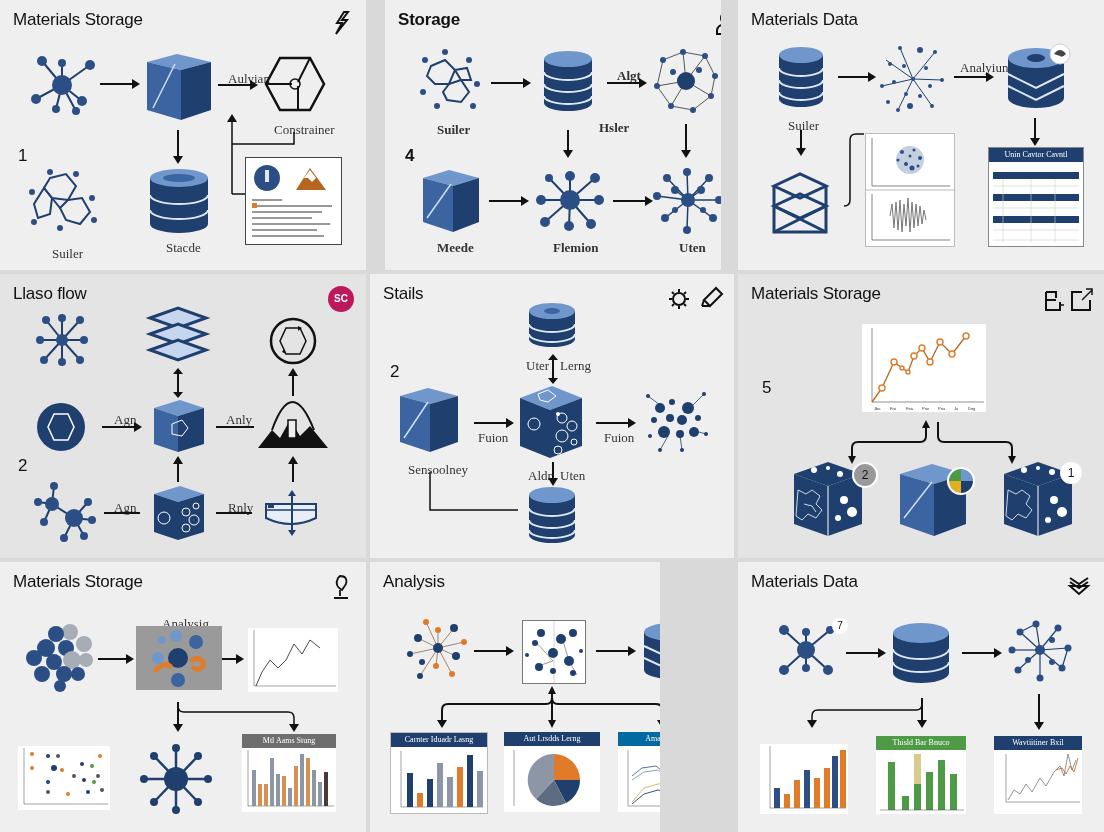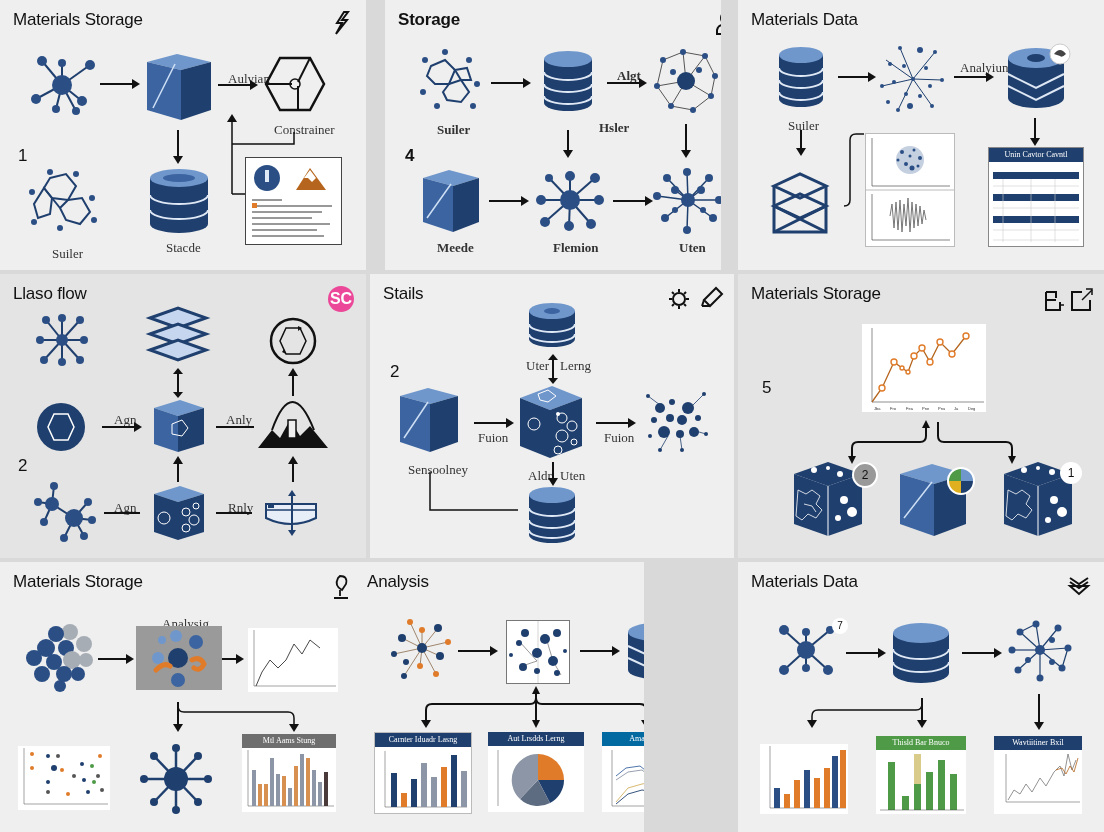--- a/index.html
+++ b/index.html
@@ -386,21 +386,21 @@
             <line x1="14" y1="15" x2="14" y2="78"></line>
             <line x1="42" y1="15" x2="42" y2="78"></line>
             <line x1="66" y1="15" x2="66" y2="78"></line>
           </g>
       </svg>
     </div>
   </div>
 
   <div class="panel alt" style="left:0;top:274px;width:366px;height:284px;">
     <div class="ptitle">Llaso flow</div>
-    <div style="position:absolute;left:328px;top:12px;width:26px;height:26px;border-radius:50%;background:#ec4899;color:#fff;font-size:16px;font-weight:bold;text-align:center;line-height:26px;">SC</div>
+    <div style="position:absolute;left:328px;top:12px;width:26px;height:26px;border-radius:50%;background:#be185d;color:#fff;font-size:10px;font-weight:bold;text-align:center;line-height:26px;">SC</div>
     <div class="pnum" style="left:18px;top:182px;">2</div>
 
     <svg style="left:36px;top:40px" width="52" height="52" viewBox="0 0 52 52">
       <g stroke="#1f3f6e" stroke-width="2">
           <line x1="26" y1="26" x2="10" y2="6"></line>
           <line x1="26" y1="26" x2="26" y2="4"></line>
           <line x1="26" y1="26" x2="44" y2="6"></line>
           <line x1="26" y1="26" x2="48" y2="26"></line>
           <line x1="26" y1="26" x2="44" y2="46"></line>
           <line x1="26" y1="26" x2="26" y2="48"></line>
@@ -871,21 +871,21 @@
             <rect x="58" y="6" width="4" height="52" fill="#8c96a6"></rect>
             <rect x="64" y="10" width="4" height="48" fill="#d89050"></rect>
             <rect x="70" y="22" width="4" height="36" fill="#8c96a6"></rect>
             <rect x="76" y="34" width="4" height="24" fill="#8c96a6"></rect>
             <rect x="82" y="24" width="4" height="34" fill="#4a3a3a"></rect>
           </g>
       </svg>
     </div>
   </div>
 
-  <div class="panel" style="left:354px;top:562px;width:290px;height:270px;">
+  <div class="panel" style="left:370px;top:562px;width:290px;height:270px;">
     <div class="ptitle">Analysis</div>
     <svg class="picon" style="left:330px;top:12px" width="22" height="24" viewBox="0 0 22 24">
         <rect x="2" y="10" width="7" height="12" fill="#111"></rect>
         <rect x="12" y="2" width="8" height="20" fill="#111"></rect>
       </svg>
 
     <svg style="left:34px;top:56px" width="64" height="68" viewBox="0 0 64 68">
       <g stroke="#8a6a4a" stroke-width="0.8">
           <line x1="34" y1="30" x2="22" y2="4"></line>
           <line x1="34" y1="30" x2="50" y2="10"></line>

